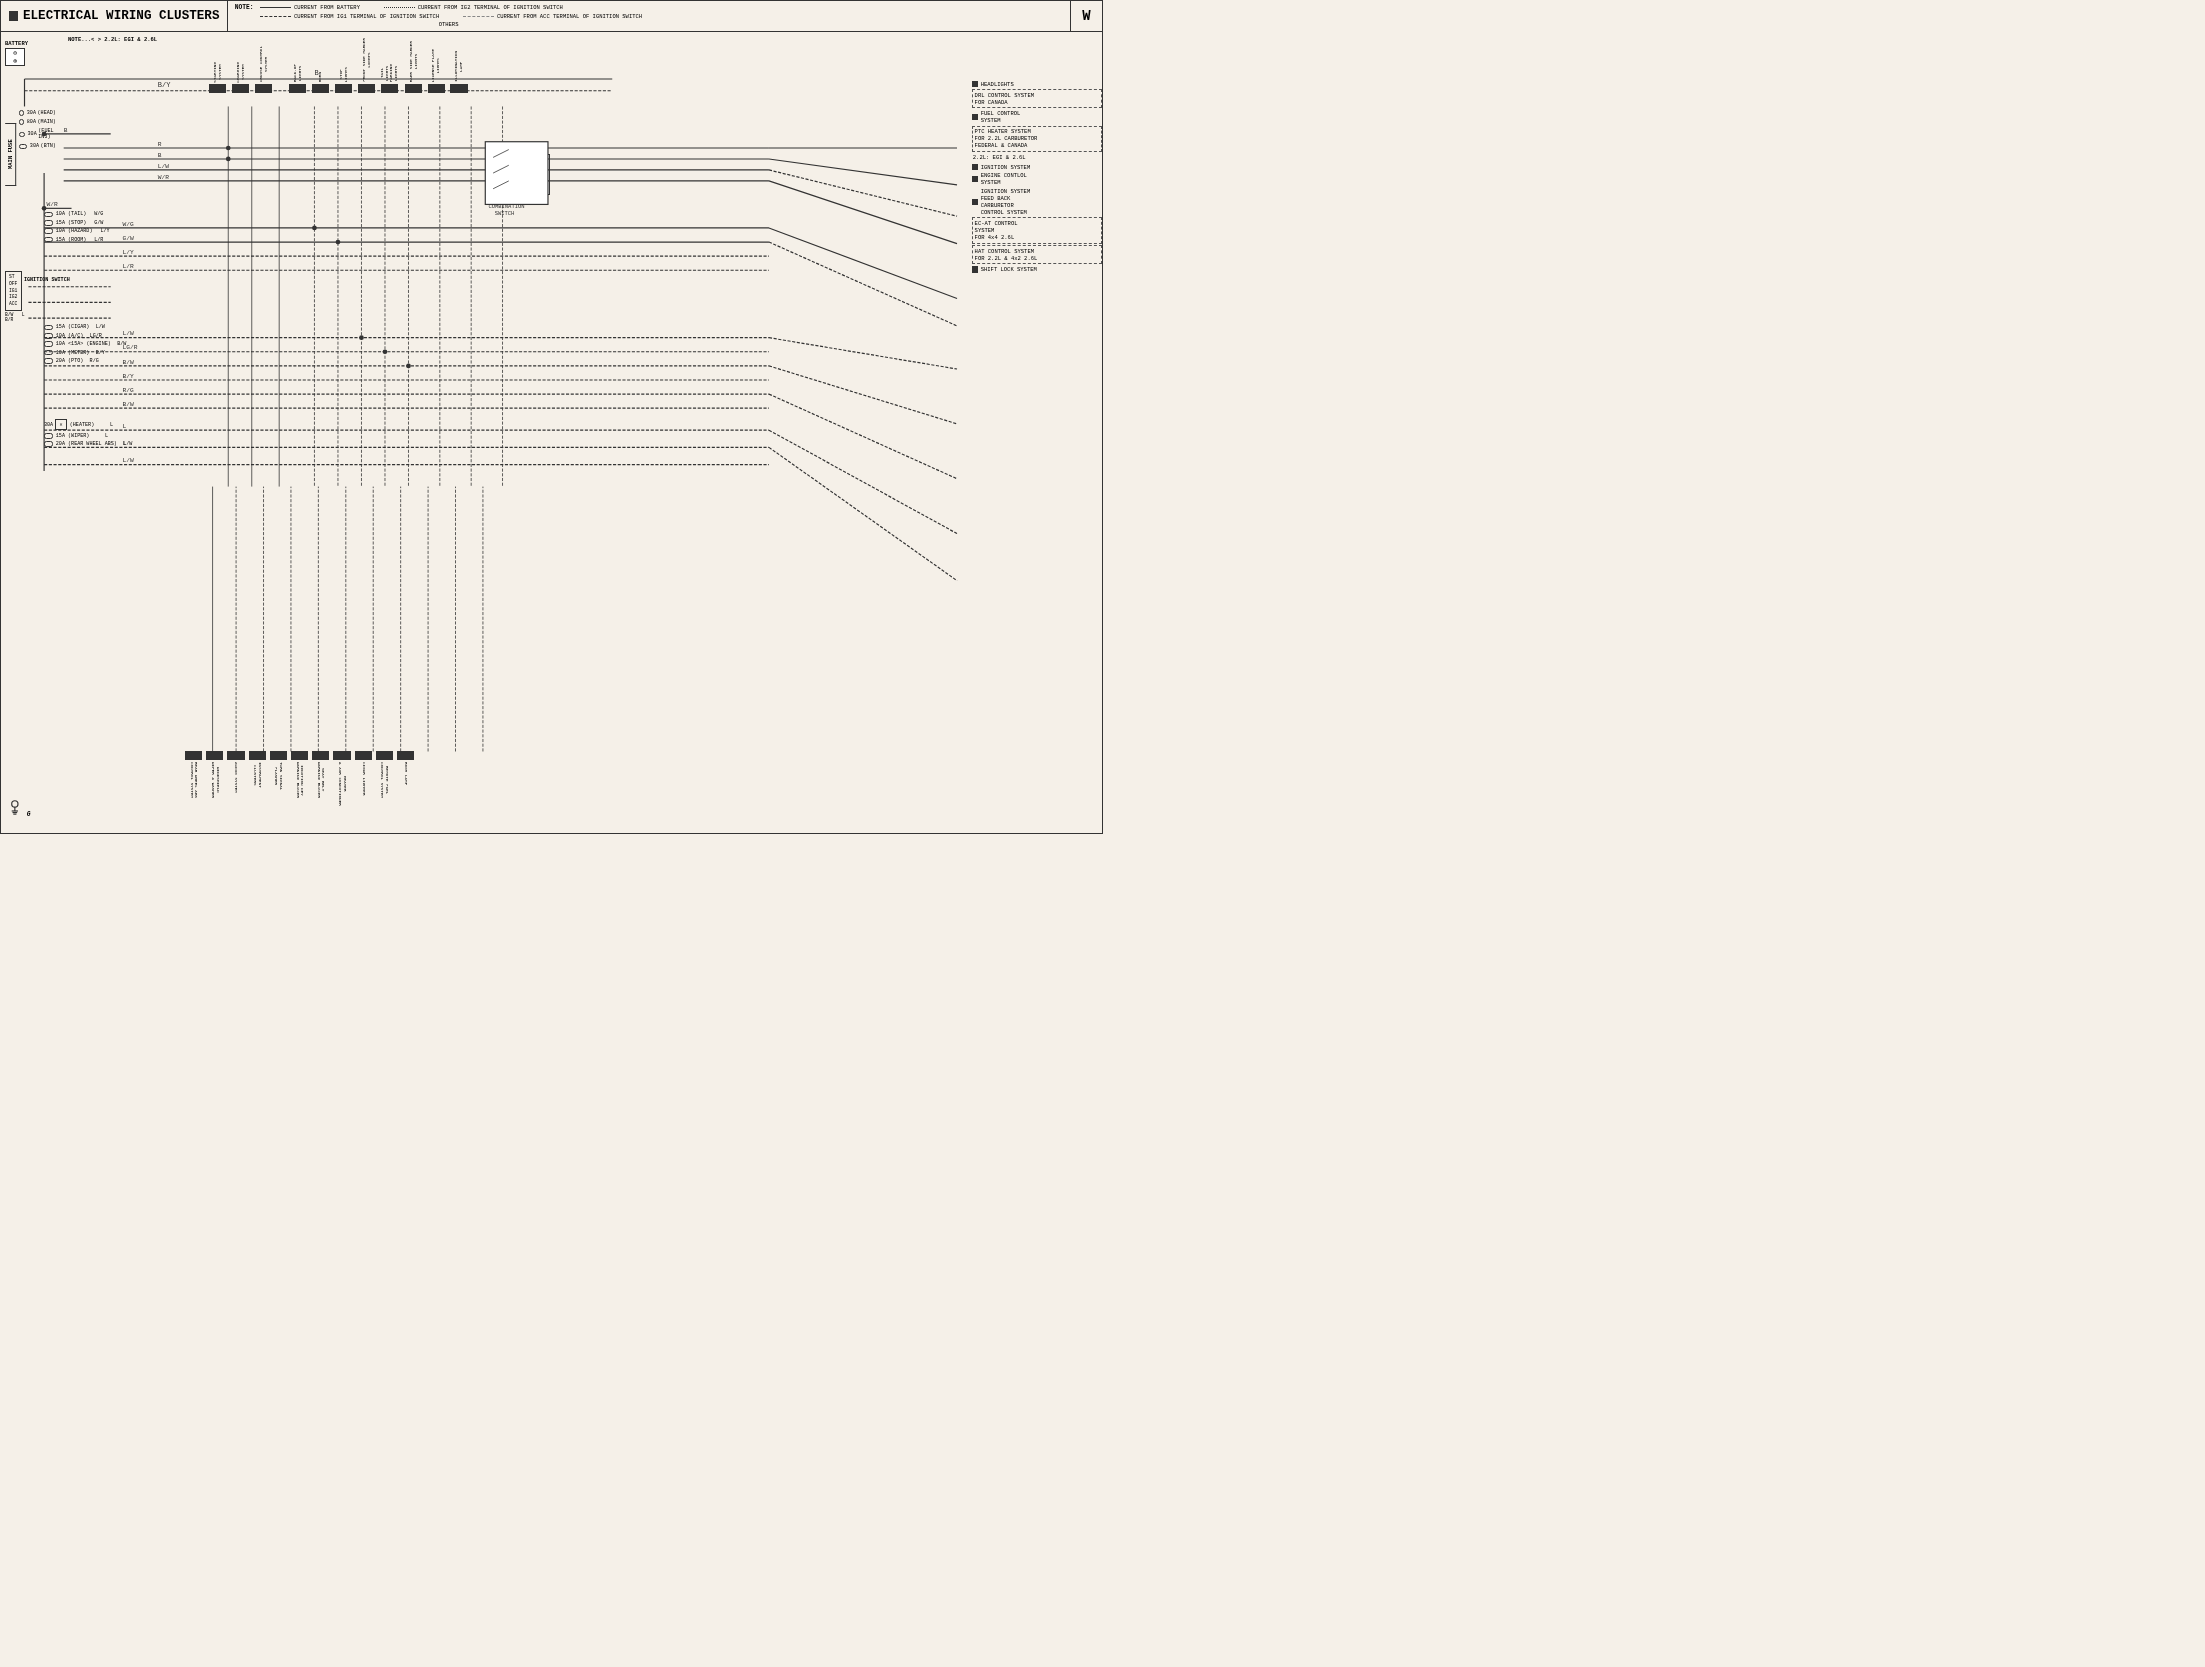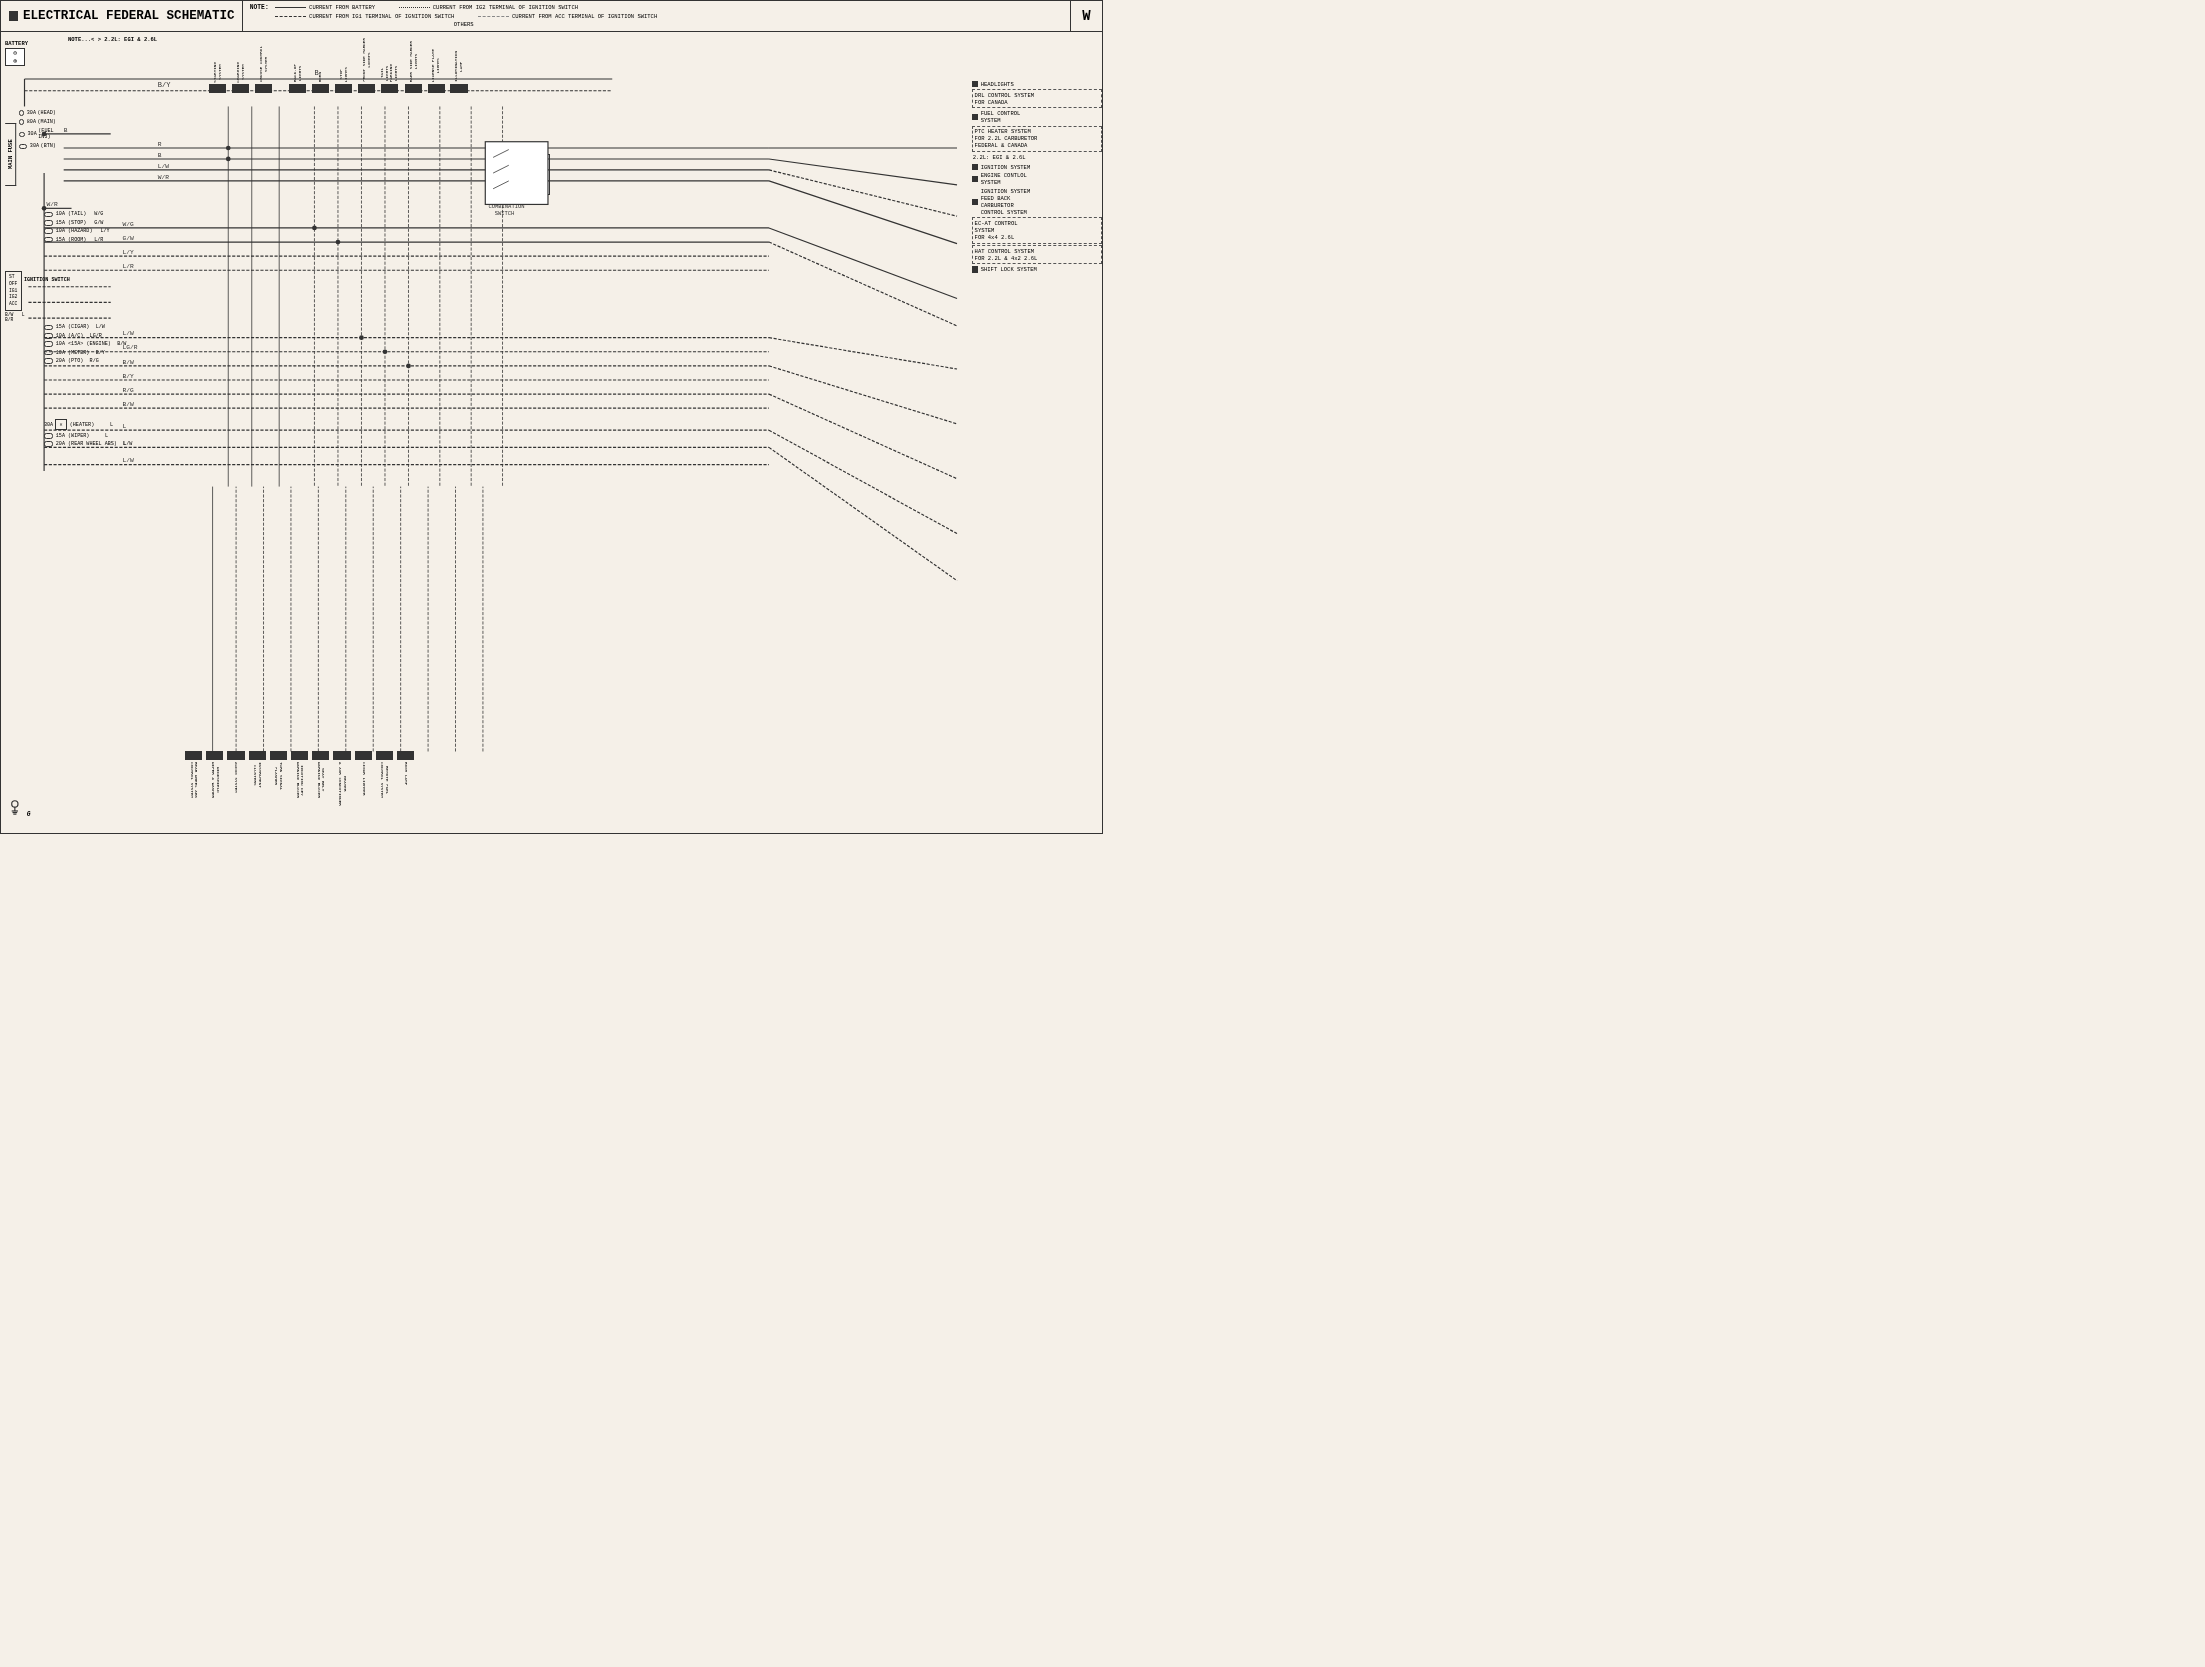--- a/index.html
+++ b/index.html
@@ -107,21 +107,21 @@
     }
   </style>
 </head>
 <body>
 
 <div class="page">
 
   <div class="header">
     <div class="header-title">
       <span class="main-title-sq"></span>
-      <span>ELECTRICAL FEDERAL SCHEMATIC</span>
+      <span>ELECTRICAL WIRING CLUSTERS</span>
     </div>
     <div class="header-note">
       <div class="note-row">
         <span style="font-size:6.3px;font-weight:bold;margin-right:6.3px;">NOTE:</span>
         <div class="note-line-solid"></div>
         <span style="font-size:5.5px;">CURRENT FROM BATTERY</span>
         <span style="margin-left:23.6px;"></span>
         <div class="note-line-dotdash"></div>
         <span style="font-size:5.5px;">CURRENT FROM IG2 TERMINAL OF IGNITION SWITCH</span>
       </div>

